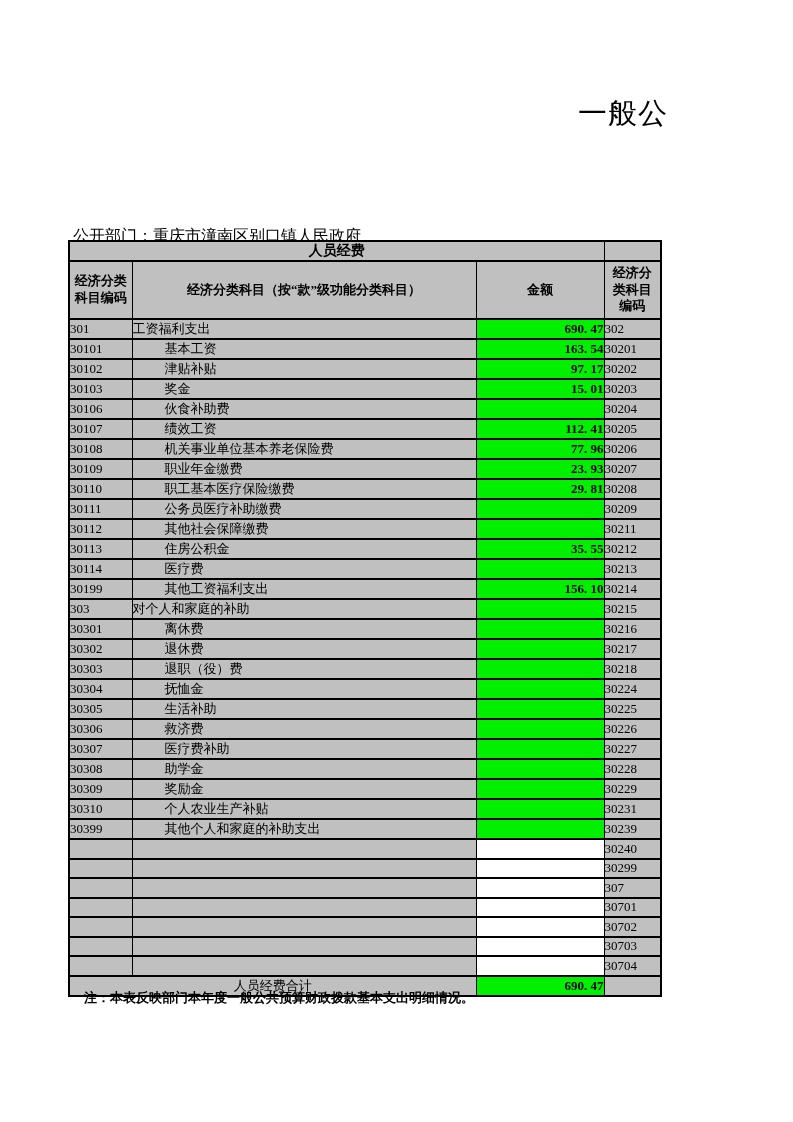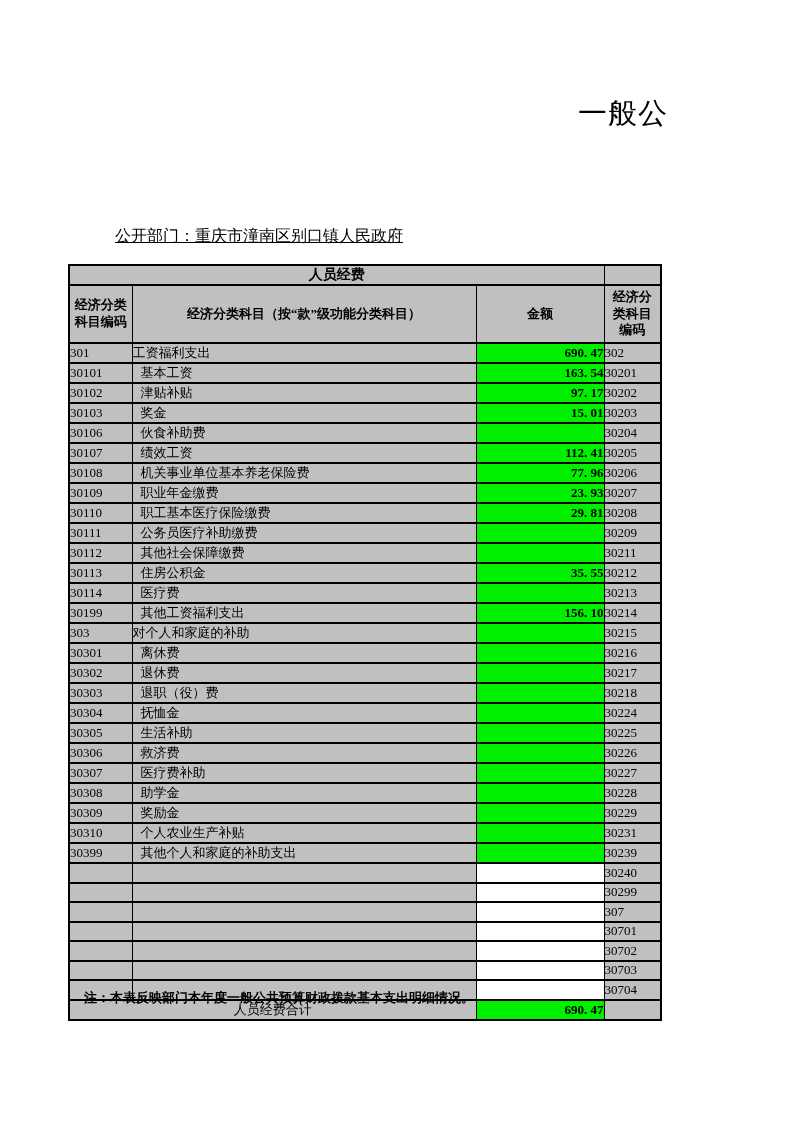--- a/index.html
+++ b/index.html
@@ -6,42 +6,42 @@
   body{
     width:793px;height:1122px;background:#ffffff;position:relative;
     font-family:"Liberation Serif","DejaVu Serif",serif;color:#000;
   }
   .page-title{
     position:absolute;left:578px;top:94px;
     font-size:29px;white-space:nowrap;letter-spacing:1px;font-family:Liberation Mono, monospace;
   }
   .dept-line{
     position:absolute;left:73px;top:226px;
-    font-size:16px;text-decoration:underline;white-space:nowrap;margin-left:42px;
+    font-size:16px;text-decoration:underline;white-space:nowrap;
   }
   .footnote{
     position:absolute;left:84px;top:989px;
     font-size:13px;font-weight:bold;white-space:nowrap;
   }
   table.budget{
-    position:absolute;left:68px;top:264px;width:592px;
+    position:absolute;left:68px;top:240px;width:592px;
     border-collapse:collapse;table-layout:fixed;border:2px solid #000;
   }
   table.budget td, table.budget th{
     border:1px solid #000;border-top-width:2px;border-bottom-width:2px;
     background:#C0C0C0;font-size:13px;padding:0;overflow:hidden;
     vertical-align:middle;font-weight:normal;
   }
   tr.group-header-row th{height:17px;font-size:14px;font-weight:bold;text-align:center;}
   tr.col-header-row th{height:56px;font-size:13px;font-weight:bold;text-align:center;line-height:1.3;}
   tr.col-header-row th.code-head{padding:0 4px;}
   tbody td{height:17.5px;}
   td.code{text-align:left;padding-left:3px;}
   td.name{text-align:left;padding-left:4px;white-space:nowrap;}
-  td.name.indent{padding-left:8px;}
+  td.name.indent{padding-left:32px;}
   td.amount{text-align:right;padding-right:5px;}
   td.amount.green{background:#00F000;font-weight:bold;}
   td.amount.white{background:#ffffff;}
   tr.total-row td{height:18px;margin-top:24px;}
   td.total-label{text-align:center;}
 </style>
 </head>
 <body>
 
 <div class="page-title">一般公</div>

